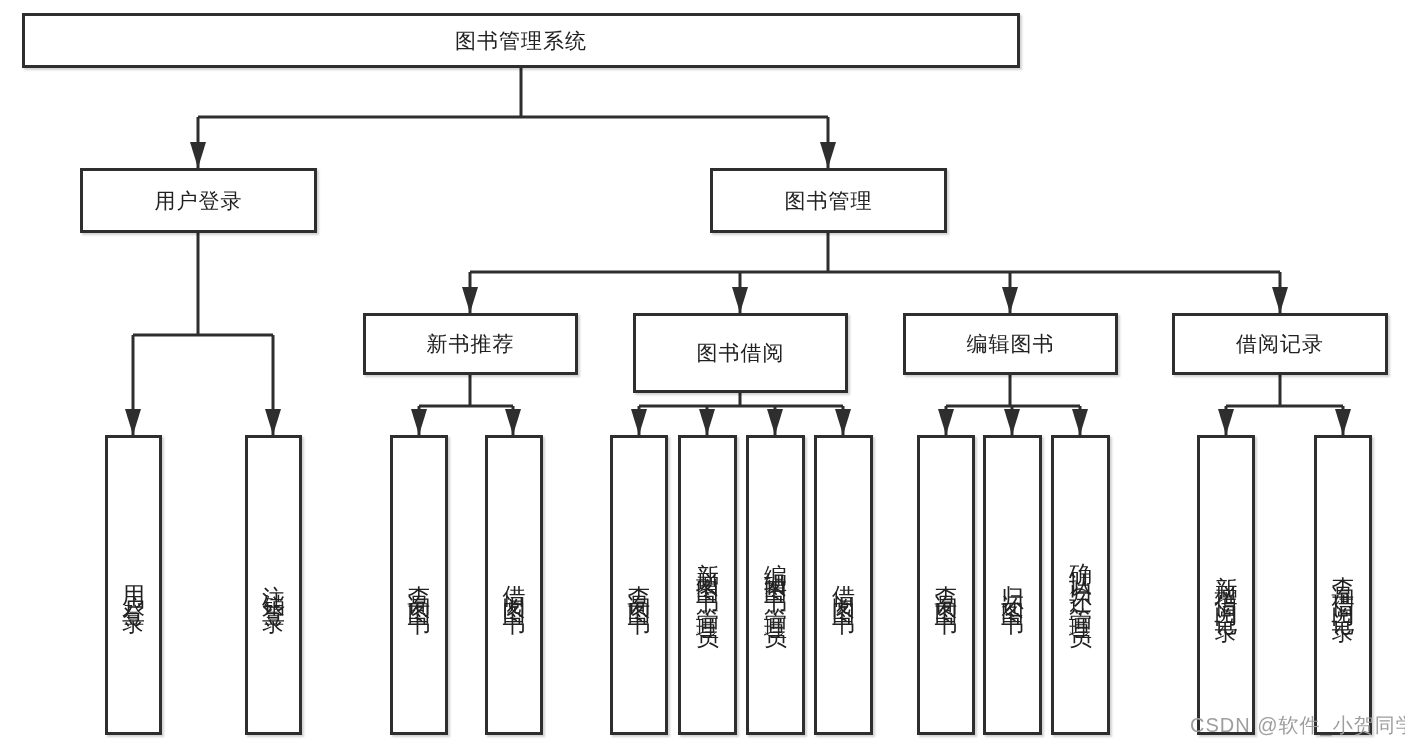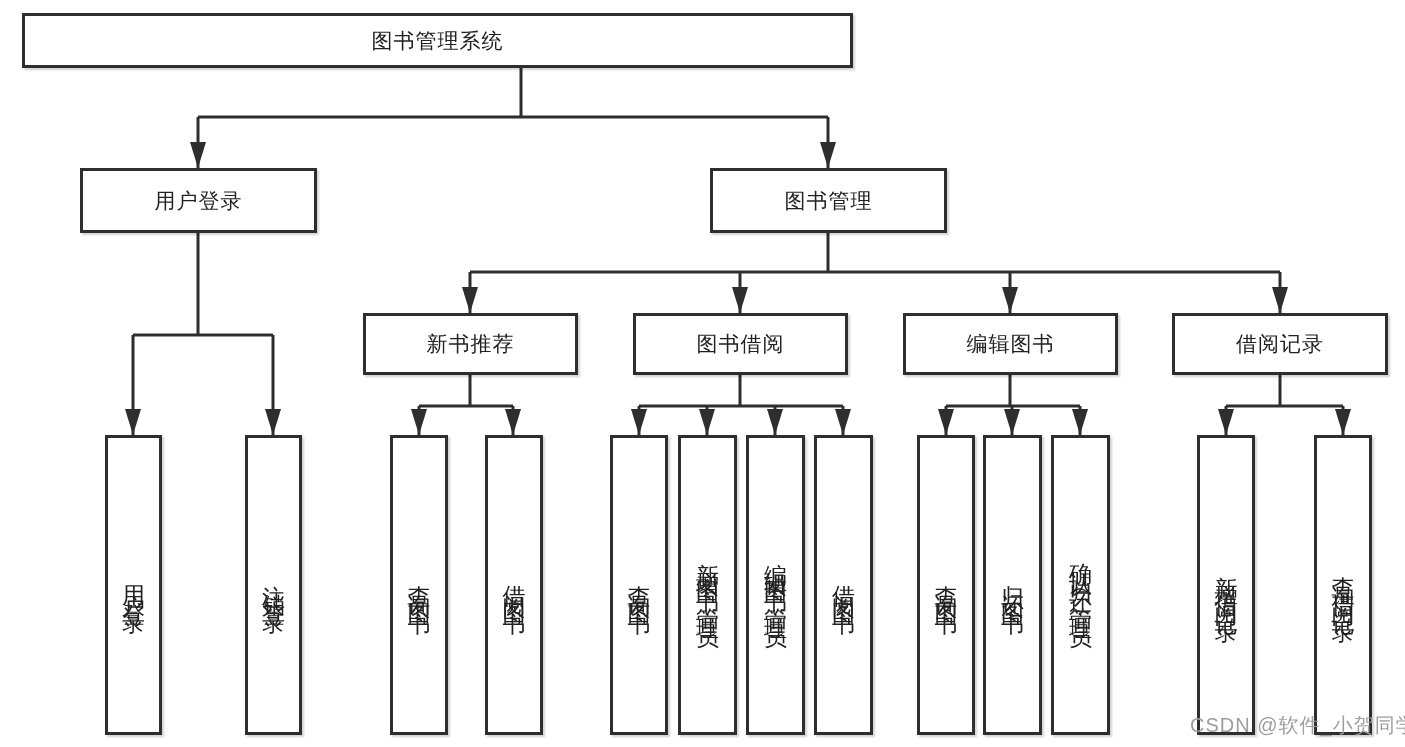--- a/index.html
+++ b/index.html
@@ -82,27 +82,27 @@
       <line x1="775" y1="406" x2="775" y2="435" marker-end="url(#arr)"></line>
       <line x1="843" y1="406" x2="843" y2="435" marker-end="url(#arr)"></line>
       <line x1="946" y1="406" x2="946" y2="435" marker-end="url(#arr)"></line>
       <line x1="1012" y1="406" x2="1012" y2="435" marker-end="url(#arr)"></line>
       <line x1="1080" y1="406" x2="1080" y2="435" marker-end="url(#arr)"></line>
       <line x1="1226" y1="406" x2="1226" y2="435" marker-end="url(#arr)"></line>
       <line x1="1343" y1="406" x2="1343" y2="435" marker-end="url(#arr)"></line>
     </g>
   </svg>
 
-  <div class="node h-node" style="left:22px; top:13px; width:831px; height:55px;">图书管理系统</div>
+  <div class="node h-node" style="left:22px; top:13px; width:998px; height:55px;">图书管理系统</div>
 
   <div class="node h-node" style="left:80px; top:168px; width:237px; height:65px;">用户登录</div>
   <div class="node h-node" style="left:363px; top:313px; width:215px; height:62px;">新书推荐</div>
 
   <div class="node h-node" style="left:710px; top:168px; width:237px; height:65px;">图书管理</div>
-  <div class="node h-node" style="left:633px; top:313px; width:215px; height:62px;">图书借阅</div>
+  <div class="node h-node" style="left:633px; top:313px; width:215px; height:80px;">图书借阅</div>
   <div class="node h-node" style="left:903px; top:313px; width:215px; height:62px;">编辑图书</div>
   <div class="node h-node" style="left:1172px; top:313px; width:216px; height:62px;">借阅记录</div>
 
   <div class="node v-node" style="left:105px; top:435px; width:57px; height:300px;">用户登录</div>
   <div class="node v-node" style="left:245px; top:435px; width:57px; height:300px;">注销登录</div>
 
   <div class="node v-node" style="left:390px; top:435px; width:58px; height:300px;">查询图书</div>
   <div class="node v-node" style="left:485px; top:435px; width:58px; height:300px;">借阅图书</div>
 
   <div class="node v-node" style="left:610px; top:435px; width:58px; height:300px;">查询图书</div>

